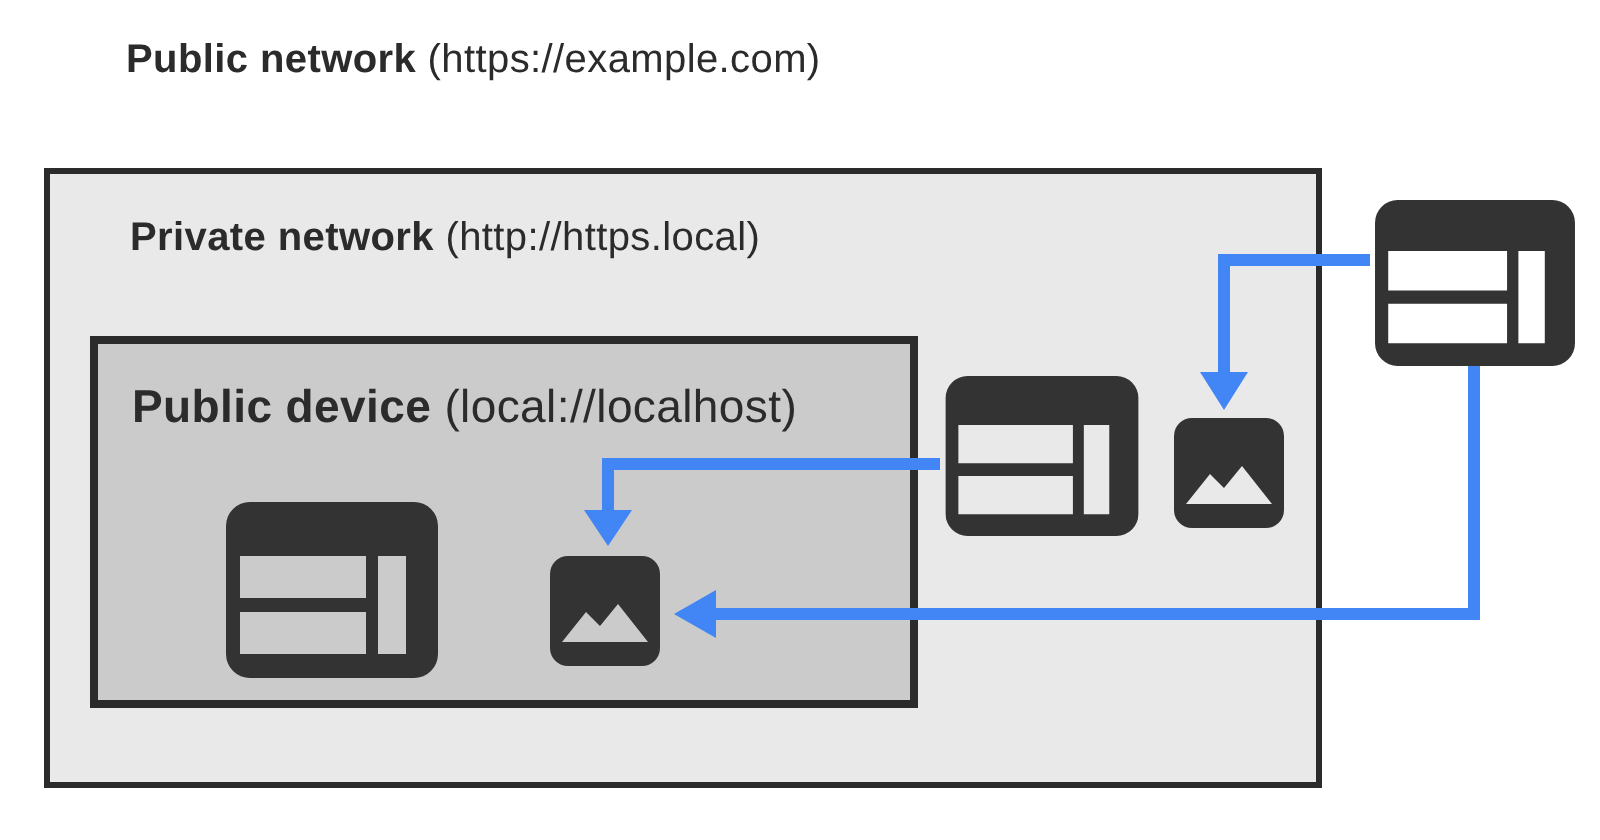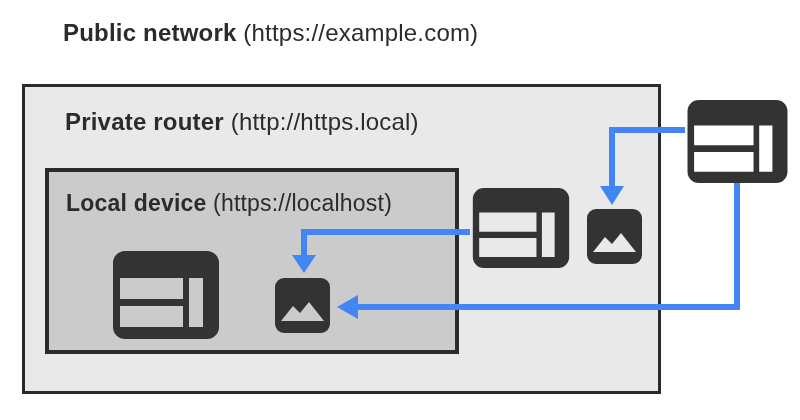--- a/index.html
+++ b/index.html
@@ -15,21 +15,21 @@
   html,body{background:var(--page-bg);}
   body{font-family:"Liberation Sans","DejaVu Sans",sans-serif;}
   .canvas{
     position:relative;
     width:800px;height:420px;
     background:var(--page-bg);
     overflow:hidden;
   }
   .label{
     position:absolute;
-    font-size:24px;
+    font-size:20px;
     color:var(--text-dark);
     white-space:nowrap;
     letter-spacing:0.2px;
   }
   .label .b{font-weight:700;}
   .page-title{left:63px;top:19px;}
   .private-box{
     position:absolute;
     left:22px;top:84px;width:639px;height:310px;
     background:var(--private-bg);
@@ -64,25 +64,25 @@
   .arrow-head{fill:var(--accent-blue);}
 </style>
 </head>
 <body>
 
 <div class="canvas">
 
   <div class="label page-title"><span class="b">Public network</span><span> (https://example.com)</span></div>
 
   <div class="private-box">
-    <div class="label private-label"><span class="b">Private router</span><span> (http://https.local)</span></div>
+    <div class="label private-label"><span class="b">Private network</span><span> (http://https.local)</span></div>
   </div>
 
   <div class="local-box">
-    <div class="label local-label"><span class="b">Local device</span><span> (https://localhost)</span></div>
+    <div class="label local-label"><span class="b">Public device</span><span> (local://localhost)</span></div>
   </div>
 
   <div class="icon browser-localhost">
     <svg viewBox="0 0 106 88">
       <path fill-rule="evenodd" d="M12,0 H94 A12,12 0 0 1 106,12 V76 A12,12 0 0 1 94,88 H12 A12,12 0 0 1 0,76 V12 A12,12 0 0 1 12,0 Z
         M7,27 H70 V48 H7 Z  M7,55 H70 V76 H7 Z  M76,27 H90 V76 H76 Z"></path>
     </svg>
   </div>
 
   <div class="icon image-localhost">

